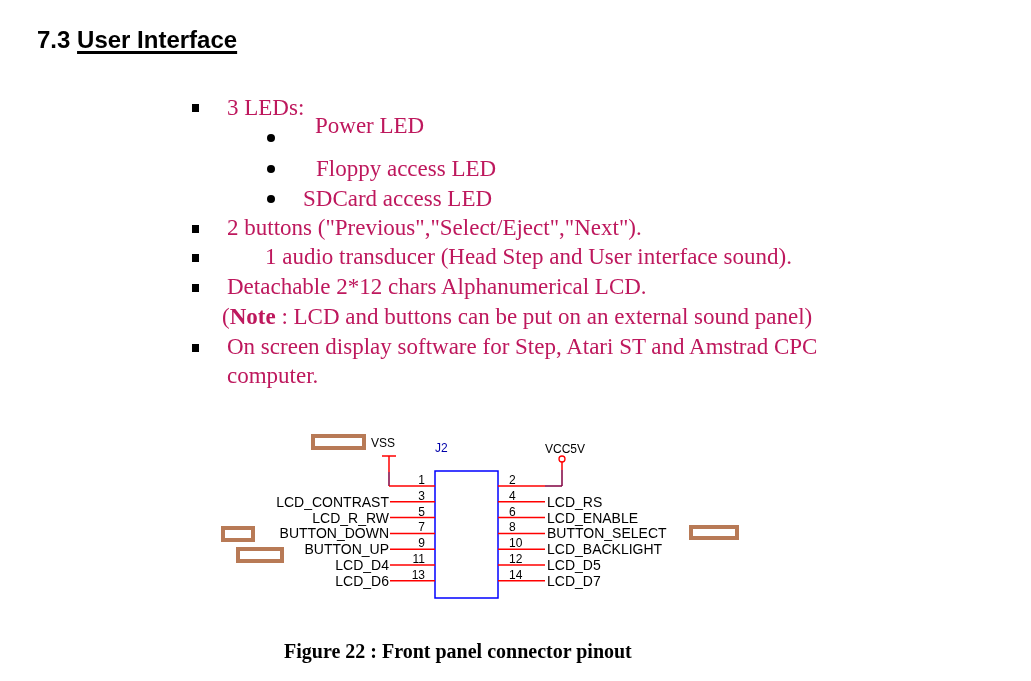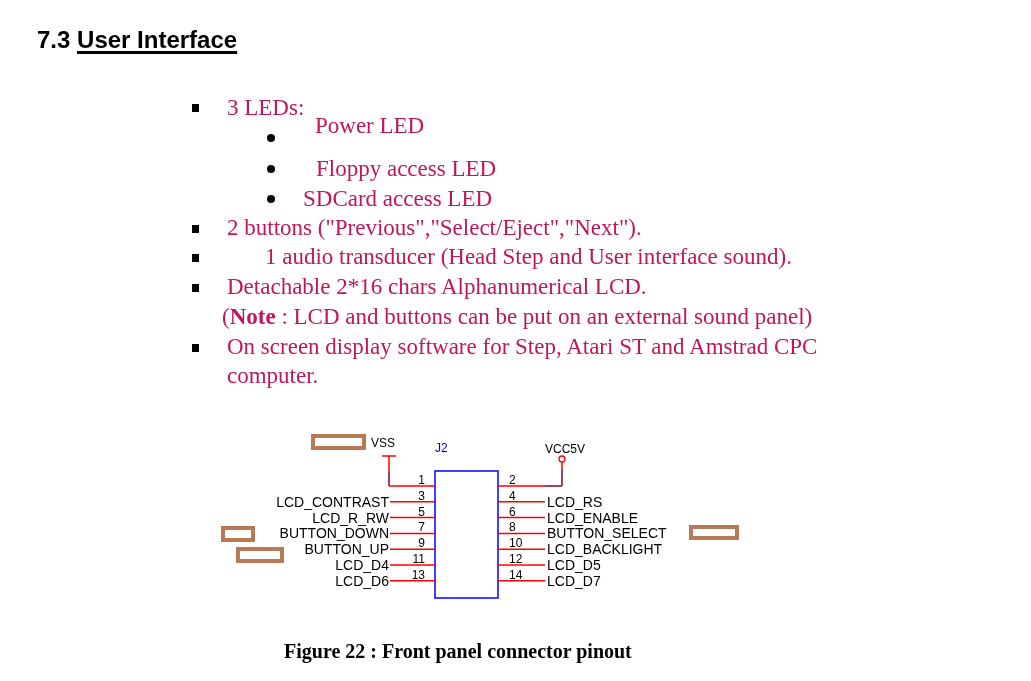--- a/index.html
+++ b/index.html
@@ -36,21 +36,21 @@
   <div>
     <span class="sq" style="left:192px; top:225px;"></span>
     <span class="serif" style="left:227px; top:214px;">2 buttons ("Previous","Select/Eject","Next").</span>
   </div>
   <div>
     <span class="sq" style="left:192px; top:254px;"></span>
     <span class="serif" style="left:227px; top:243px;margin-left:38px;">1 audio transducer (Head Step and User interface sound).</span>
   </div>
   <div>
     <span class="sq" style="left:192px; top:284px;"></span>
-    <span class="serif" style="left:227px; top:273px;">Detachable 2*16 chars Alphanumerical LCD.</span>
+    <span class="serif" style="left:227px; top:273px;">Detachable 2*12 chars Alphanumerical LCD.</span>
     <span class="serif" style="left:222px; top:303px;"><span>(</span><b>Note</b><span> : LCD and buttons can be put on an external sound panel)</span></span>
   </div>
   <div>
     <span class="sq" style="left:192px; top:344px;"></span>
     <span class="serif" style="left:227px; top:333px;">On screen display software for Step, Atari ST and Amstrad CPC</span>
     <span class="serif" style="left:227px; top:362px;">computer.</span>
   </div>
 </div>
 
 <svg id="schem" width="1031" height="681" style="position:absolute; left:0; top:0;">

